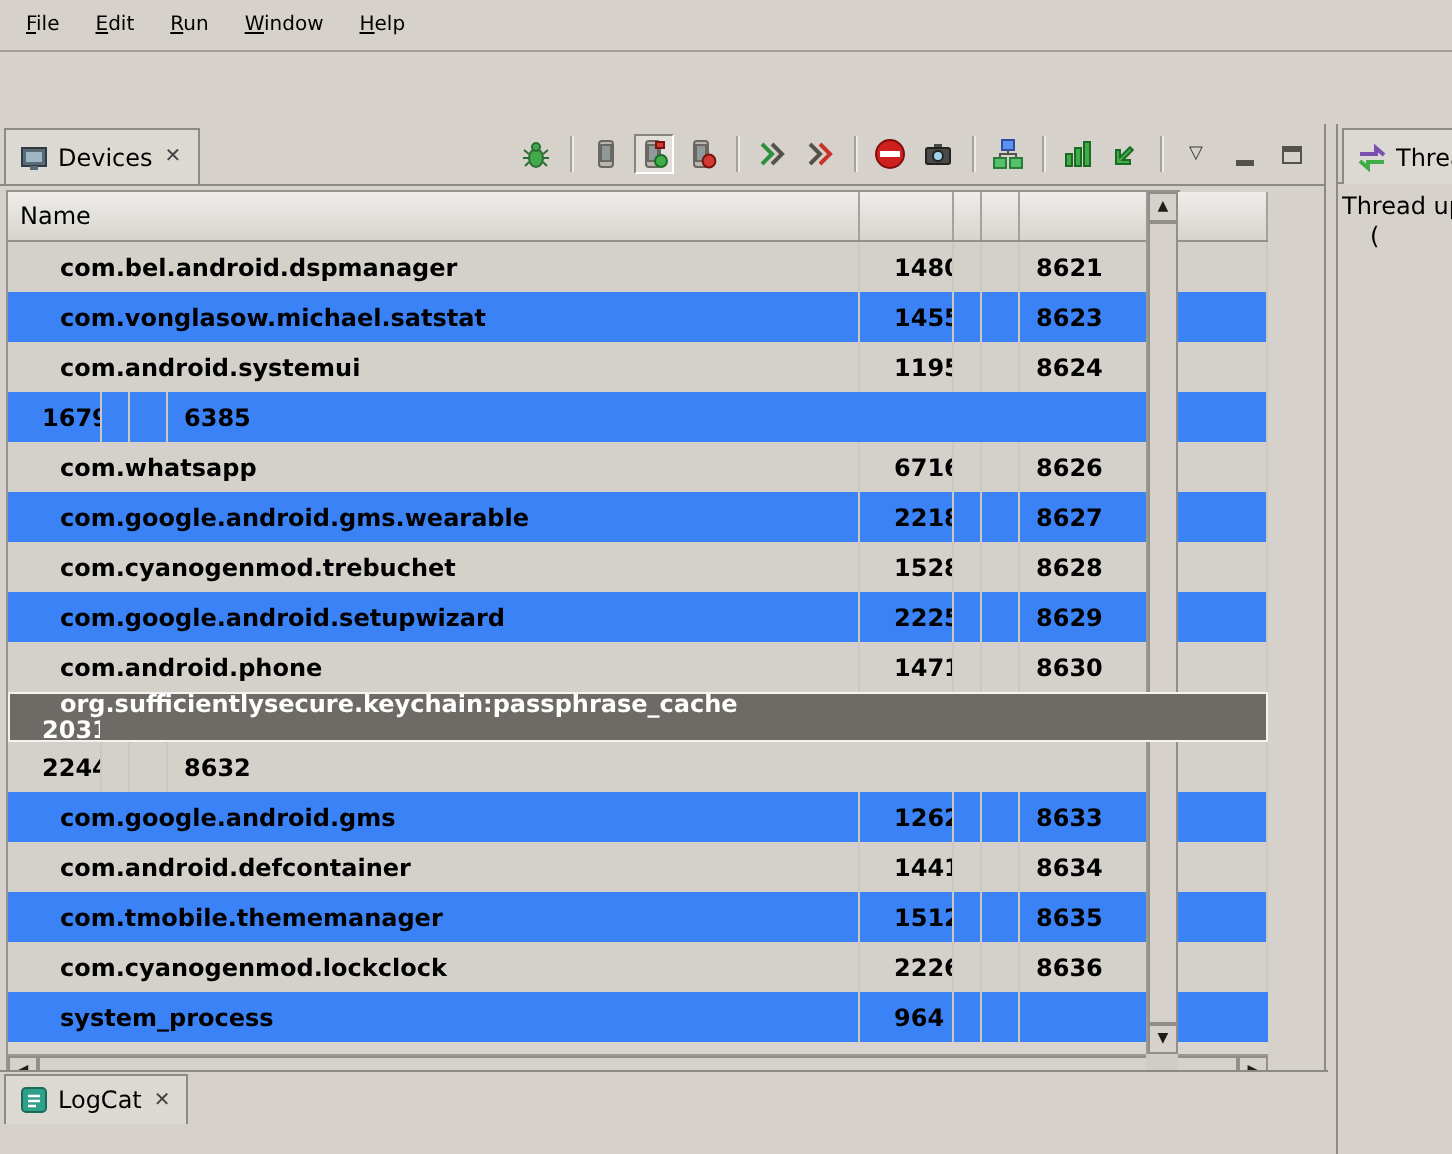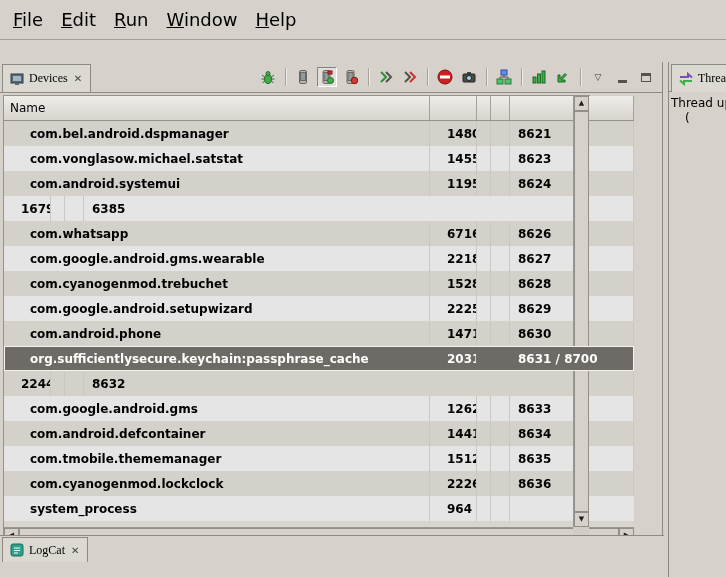--- a/index.html
+++ b/index.html
@@ -4,36 +4,36 @@
 <style>
   * { margin:0; padding:0; box-sizing:border-box; }
   html,body { width:726px; height:577px; }
   body {
     font-family:"DejaVu Sans","Liberation Sans",sans-serif;
     font-size:12px; color:#000; background:#d6d2cb; overflow:hidden;
   }
   #root { position:relative; width:726px; height:577px; background:#d6d2cb; }
 
   
-  .menubar { position:absolute; left:0; top:0; width:726px; height:40px;
+  .menubar { position:absolute; left:0; top:0; width:726px; height:26px;
     display:flex; align-items:center; padding-left:4px;
-    border-bottom:1px solid #a39f98; font-size:18px; }
+    border-bottom:1px solid #a39f98; font-size:10px; }
   .menu-item { display:inline-block; padding:3px 9px; cursor:default; }
   .menu-item::first-letter { text-decoration:underline; }
 
   
   .toolbar-strip { position:absolute; left:0; top:27px; width:726px; height:34px; }
 
   
   .left-panel { position:absolute; left:0; top:62px; width:663px; height:484px;
     border-right:1px solid #8d8a84; border-bottom:1px solid #8d8a84; }
   .view-header { position:relative; height:30px; }
   .etab { position:absolute; top:2px; display:flex; align-items:center; gap:5px;
     height:28px; padding:0 7px; background:#dcd9d3;
-    border:1px solid #8d8a84; border-bottom:none; white-space:nowrap;font-family:Liberation Serif, serif; }
+    border:1px solid #8d8a84; border-bottom:none; white-space:nowrap; }
   .etab .close { font-size:10px; color:#444; padding:0 1px; }
   .view-body { position:absolute; left:0; right:0; top:30px; bottom:0;
     border-top:1px solid #8d8a84; background:#d6d2cb; }
 
   
   .vtoolbar { position:absolute; right:6px; top:5px; display:flex;
     align-items:center; gap:4px; }
   .tbtn { width:20px; height:20px; display:flex; align-items:center;
     justify-content:center; }
   .tbtn.pressed { border:1px solid; border-color:#87837d #ffffff #ffffff #87837d;
@@ -48,25 +48,25 @@
   .table-wrap { position:absolute; left:3px; top:2px; width:587px; height:448px;
     border:1px solid #96938c; background:#d8d5cf; }
   .thead { position:absolute; left:0; top:0; width:630px; height:25px; display:flex;
     background:linear-gradient(#efedea,#d7d4ce); border-bottom:1px solid #94918b; }
   .thead .cell { border-right:1px solid #a5a29b; display:flex; align-items:center;
     padding-left:6px; overflow:hidden; white-space:nowrap; }
   .rows { position:absolute; left:0; top:25px; width:630px; height:406px;
     background:#d8d5cf; overflow:hidden; }
   .row { display:flex; height:25px;font-weight:bold; }
   .row.even { background:#d4d1cb; }
-  .row.odd  { background:#e5e5e5; }
+  .row.odd  { background:#3b82f6; }
   .row .cell { display:flex; align-items:center; overflow:hidden;
     white-space:nowrap; border-right:1px solid #cbc8c2; }
   .row.selected { position:relative; z-index:2; background:#6e6b66; color:#fff;
-    outline:1px solid #f4f3ef; outline-offset:-1px; }
+    outline:1px solid #f4f3ef; outline-offset:-1px;flex-direction:column; }
   .row.selected .cell { border-right-color:#6e6b66; }
   .c-name { width:426px; padding-left:26px; }
   .c-pid  { width:47px;  padding-left:17px; }
   .c-a    { width:14px; }
   .c-b    { width:19px; }
   .c-port { flex:1; padding-left:8px; }
   .thead .c-name { padding-left:6px; }
   .thead .c-pid  { padding-left:6px; }
   .thead .c-port { padding-left:6px; }
 

